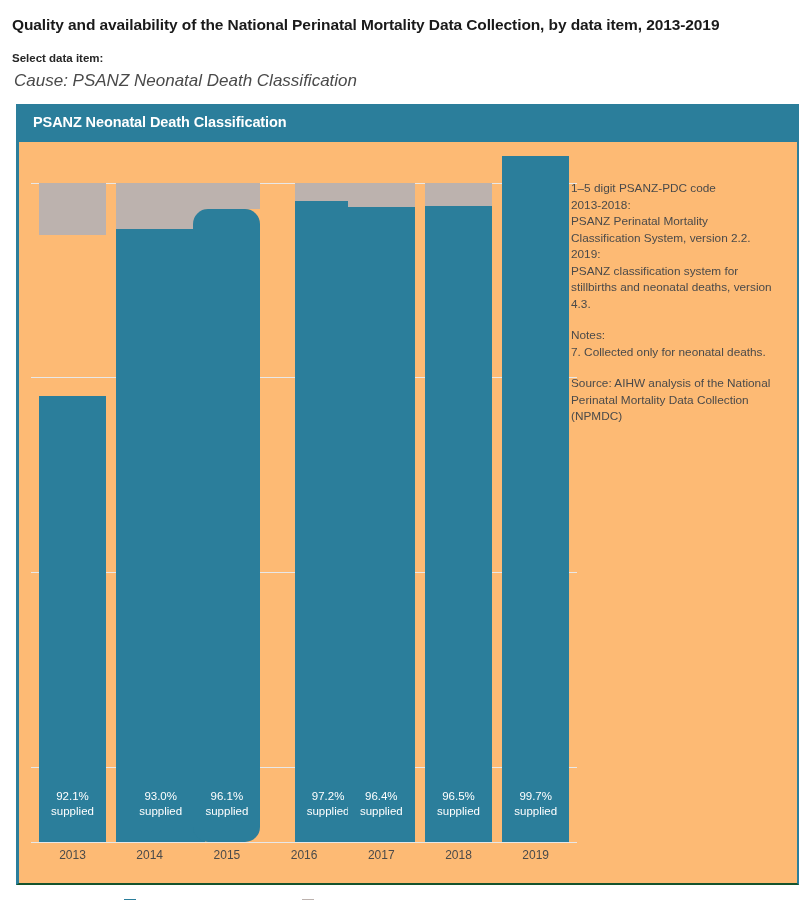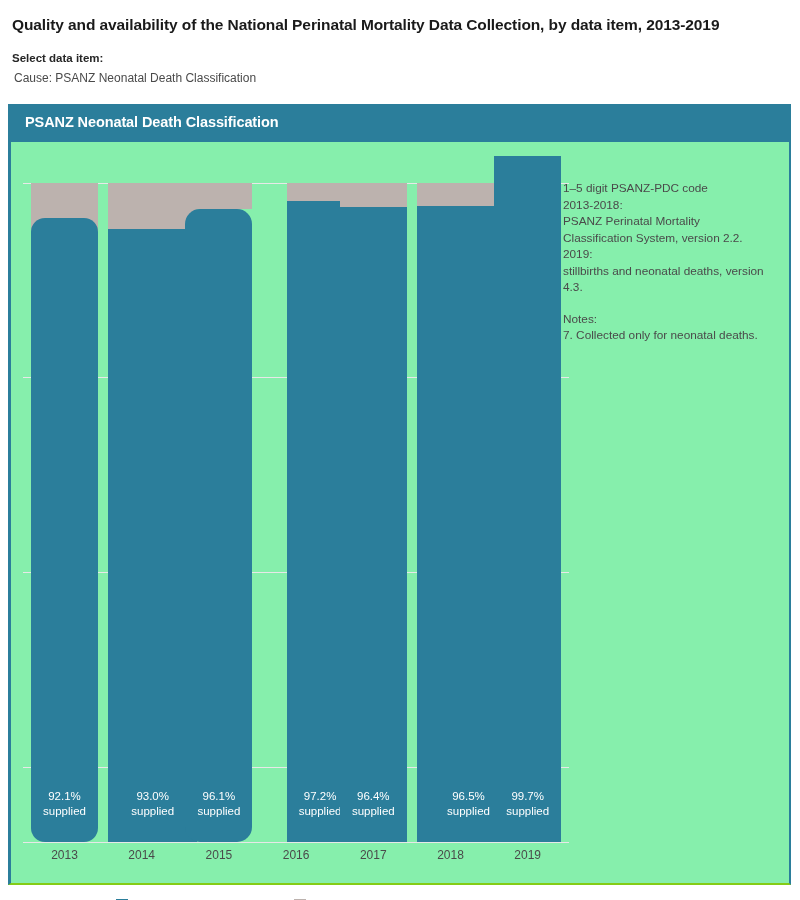--- a/index.html
+++ b/index.html
@@ -33,36 +33,37 @@
     left: 12px;
     top: 52px;
     font-size: 11.5px;
     font-weight: bold;
     color: #262626;
   }
   .select-value {
     position: absolute;
     left: 14px;
     top: 71px;
-    font-size: 12px;
-    color: #4a4a4a;
+    font-size: 17px;
+    color: #4a4a4a;
+    font-style: italic;
   }
 
   
   .panel {
     position: absolute;
-    left: 8px;
+    left: 16px;
     top: 104px;
     width: 783px;
     height: 781px;
     box-sizing: border-box;
     border-left: 3px solid #2b7e9b;
     border-right: 2px solid #2b7e9b;
-    border-bottom: 2px solid #84cc16;
-    background: #86efac;
+    border-bottom: 2px solid #14532d;
+    background: #fdba74;
   }
   .panel-header {
     position: absolute;
     left: -3px;
     top: 0;
     width: 783px;
     height: 38px;
     background: #2b7e9b;
   }
   .panel-header-text {
@@ -181,21 +182,21 @@
     <div id="gridlines">
         <div class="gridline" style="top: 41px;"></div>
         <div class="gridline" style="top: 235px;"></div>
         <div class="gridline" style="top: 430px;"></div>
         <div class="gridline" style="top: 625px;"></div>
         <div class="gridline" style="top: 700px;"></div>
       </div>
     <div id="bars">
         <div class="bar-group" style="left: 20px; width: 67px;">
           <div class="seg-grey" style="height: 52.061px; background: rgb(188, 178, 174);"></div>
-          <div class="seg-teal" style="height: 624px; background: rgb(43, 126, 155); border-radius: 14px;">
+          <div class="seg-teal" style="height: 446px; background: rgb(43, 126, 155);">
             <div class="bar-value">
               <b>92.1%</b>
               <b>supplied</b>
             </div>
           </div>
         </div>
         <div class="bar-group" style="left: 97.2px; width: 89px;">
           <div class="seg-grey" style="height: 46.13px; background: rgb(188, 178, 174);"></div>
           <div class="seg-teal" style="height: 612.87px; background: rgb(43, 126, 155);">
             <div class="bar-value">
@@ -224,21 +225,21 @@
         </div>
         <div class="bar-group" style="left: 328.8px; width: 67px;">
           <div class="seg-grey" style="height: 23.724px; background: rgb(188, 178, 174);"></div>
           <div class="seg-teal" style="height: 635.276px; background: rgb(43, 126, 155);">
             <div class="bar-value">
               <b>96.4%</b>
               <b>supplied</b>
             </div>
           </div>
         </div>
-        <div class="bar-group" style="left: 406px; width: 67px; padding-left: 36px;">
+        <div class="bar-group" style="left: 406px; width: 67px;">
           <div class="seg-grey" style="height: 23.065px; background: rgb(188, 178, 174);"></div>
           <div class="seg-teal" style="height: 635.935px; background: rgb(43, 126, 155);">
             <div class="bar-value">
               <b>96.5%</b>
               <b>supplied</b>
             </div>
           </div>
         </div>
         <div class="bar-group" style="left: 483.2px; width: 67px;">
           <div class="seg-grey" style="height: 1.977px; background: rgb(188, 178, 174);"></div>
@@ -270,23 +271,29 @@
         </div>
       </div>
 
     <div class="side-notes">
       <div class="side-block" id="note-definition">
           <span class="side-line">1–5 digit PSANZ-PDC code</span>
           <span class="side-line">2013-2018:</span>
           <span class="side-line">PSANZ Perinatal Mortality</span>
           <span class="side-line">Classification System, version 2.2.</span>
           <span class="side-line">2019:</span>
+          <span class="side-line">PSANZ classification system for</span>
           <span class="side-line">stillbirths and neonatal deaths, version</span>
           <span class="side-line">4.3.</span>
         </div>
       <div class="side-block" id="note-notes">
           <span class="side-line">Notes:</span>
           <span class="side-line">7. Collected only for neonatal deaths.</span>
         </div>
+      <div class="side-block" id="note-source">
+          <span class="side-line">Source: AIHW analysis of the National</span>
+          <span class="side-line">Perinatal Mortality Data Collection</span>
+          <span class="side-line">(NPMDC)</span>
+        </div>
     </div>
   </div>
 
 </div>
 
 </body></html>

